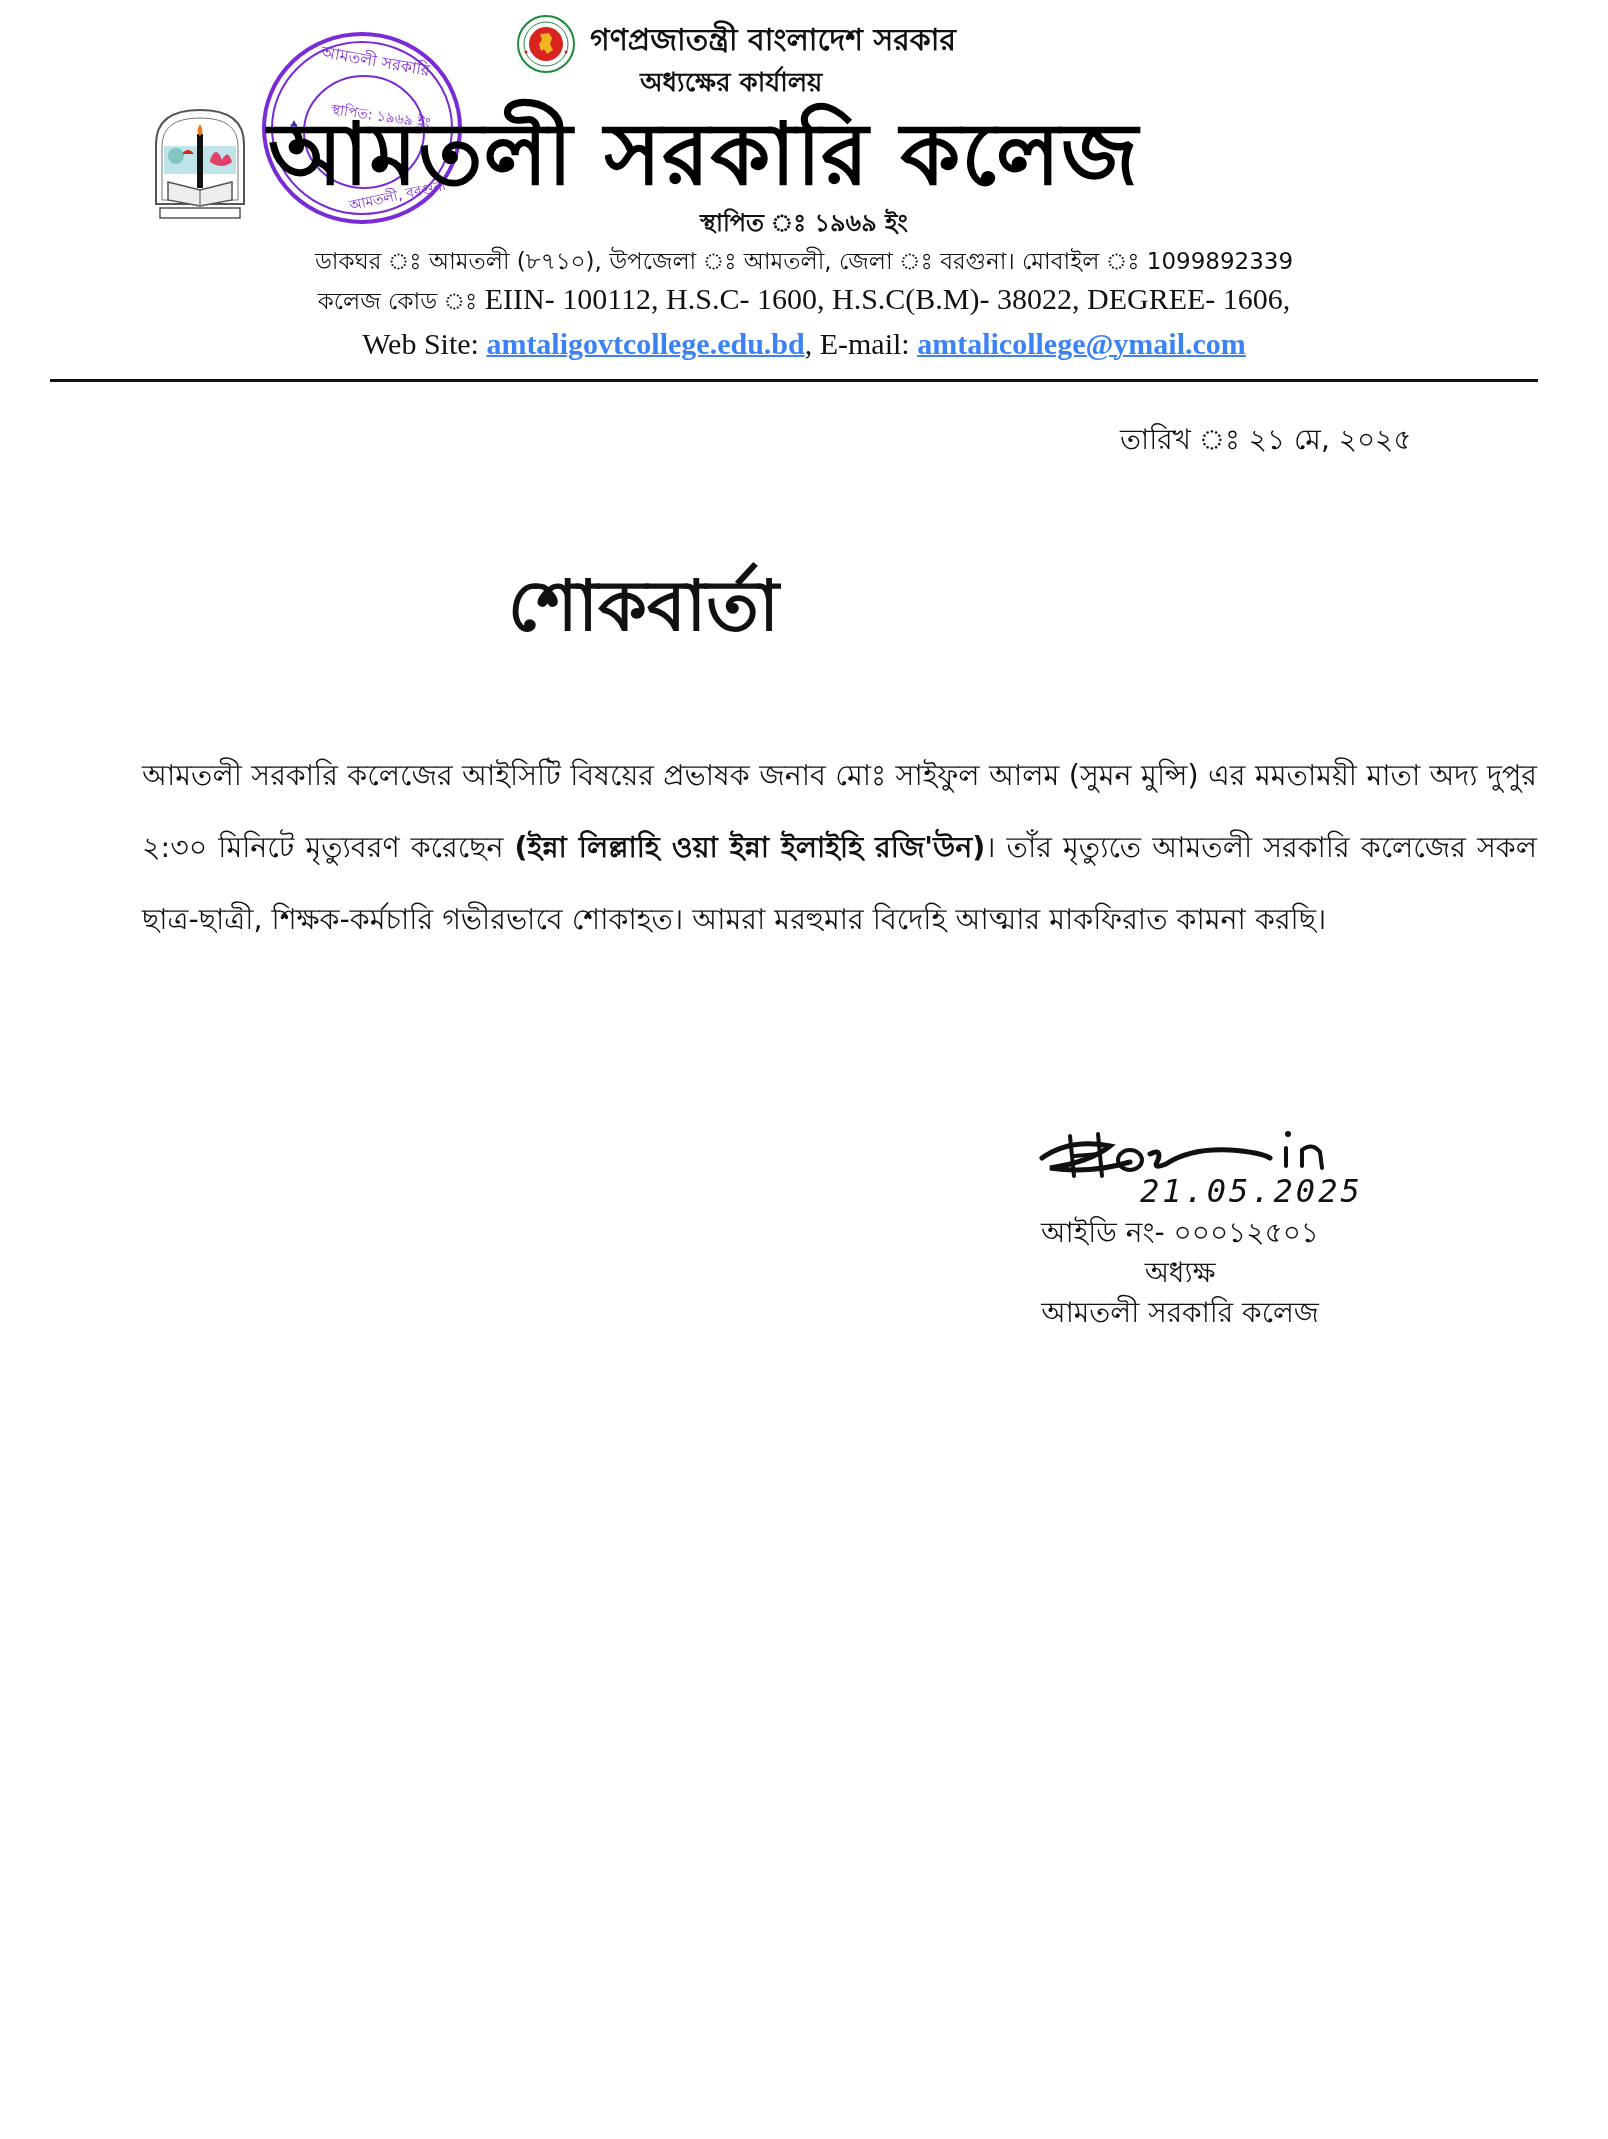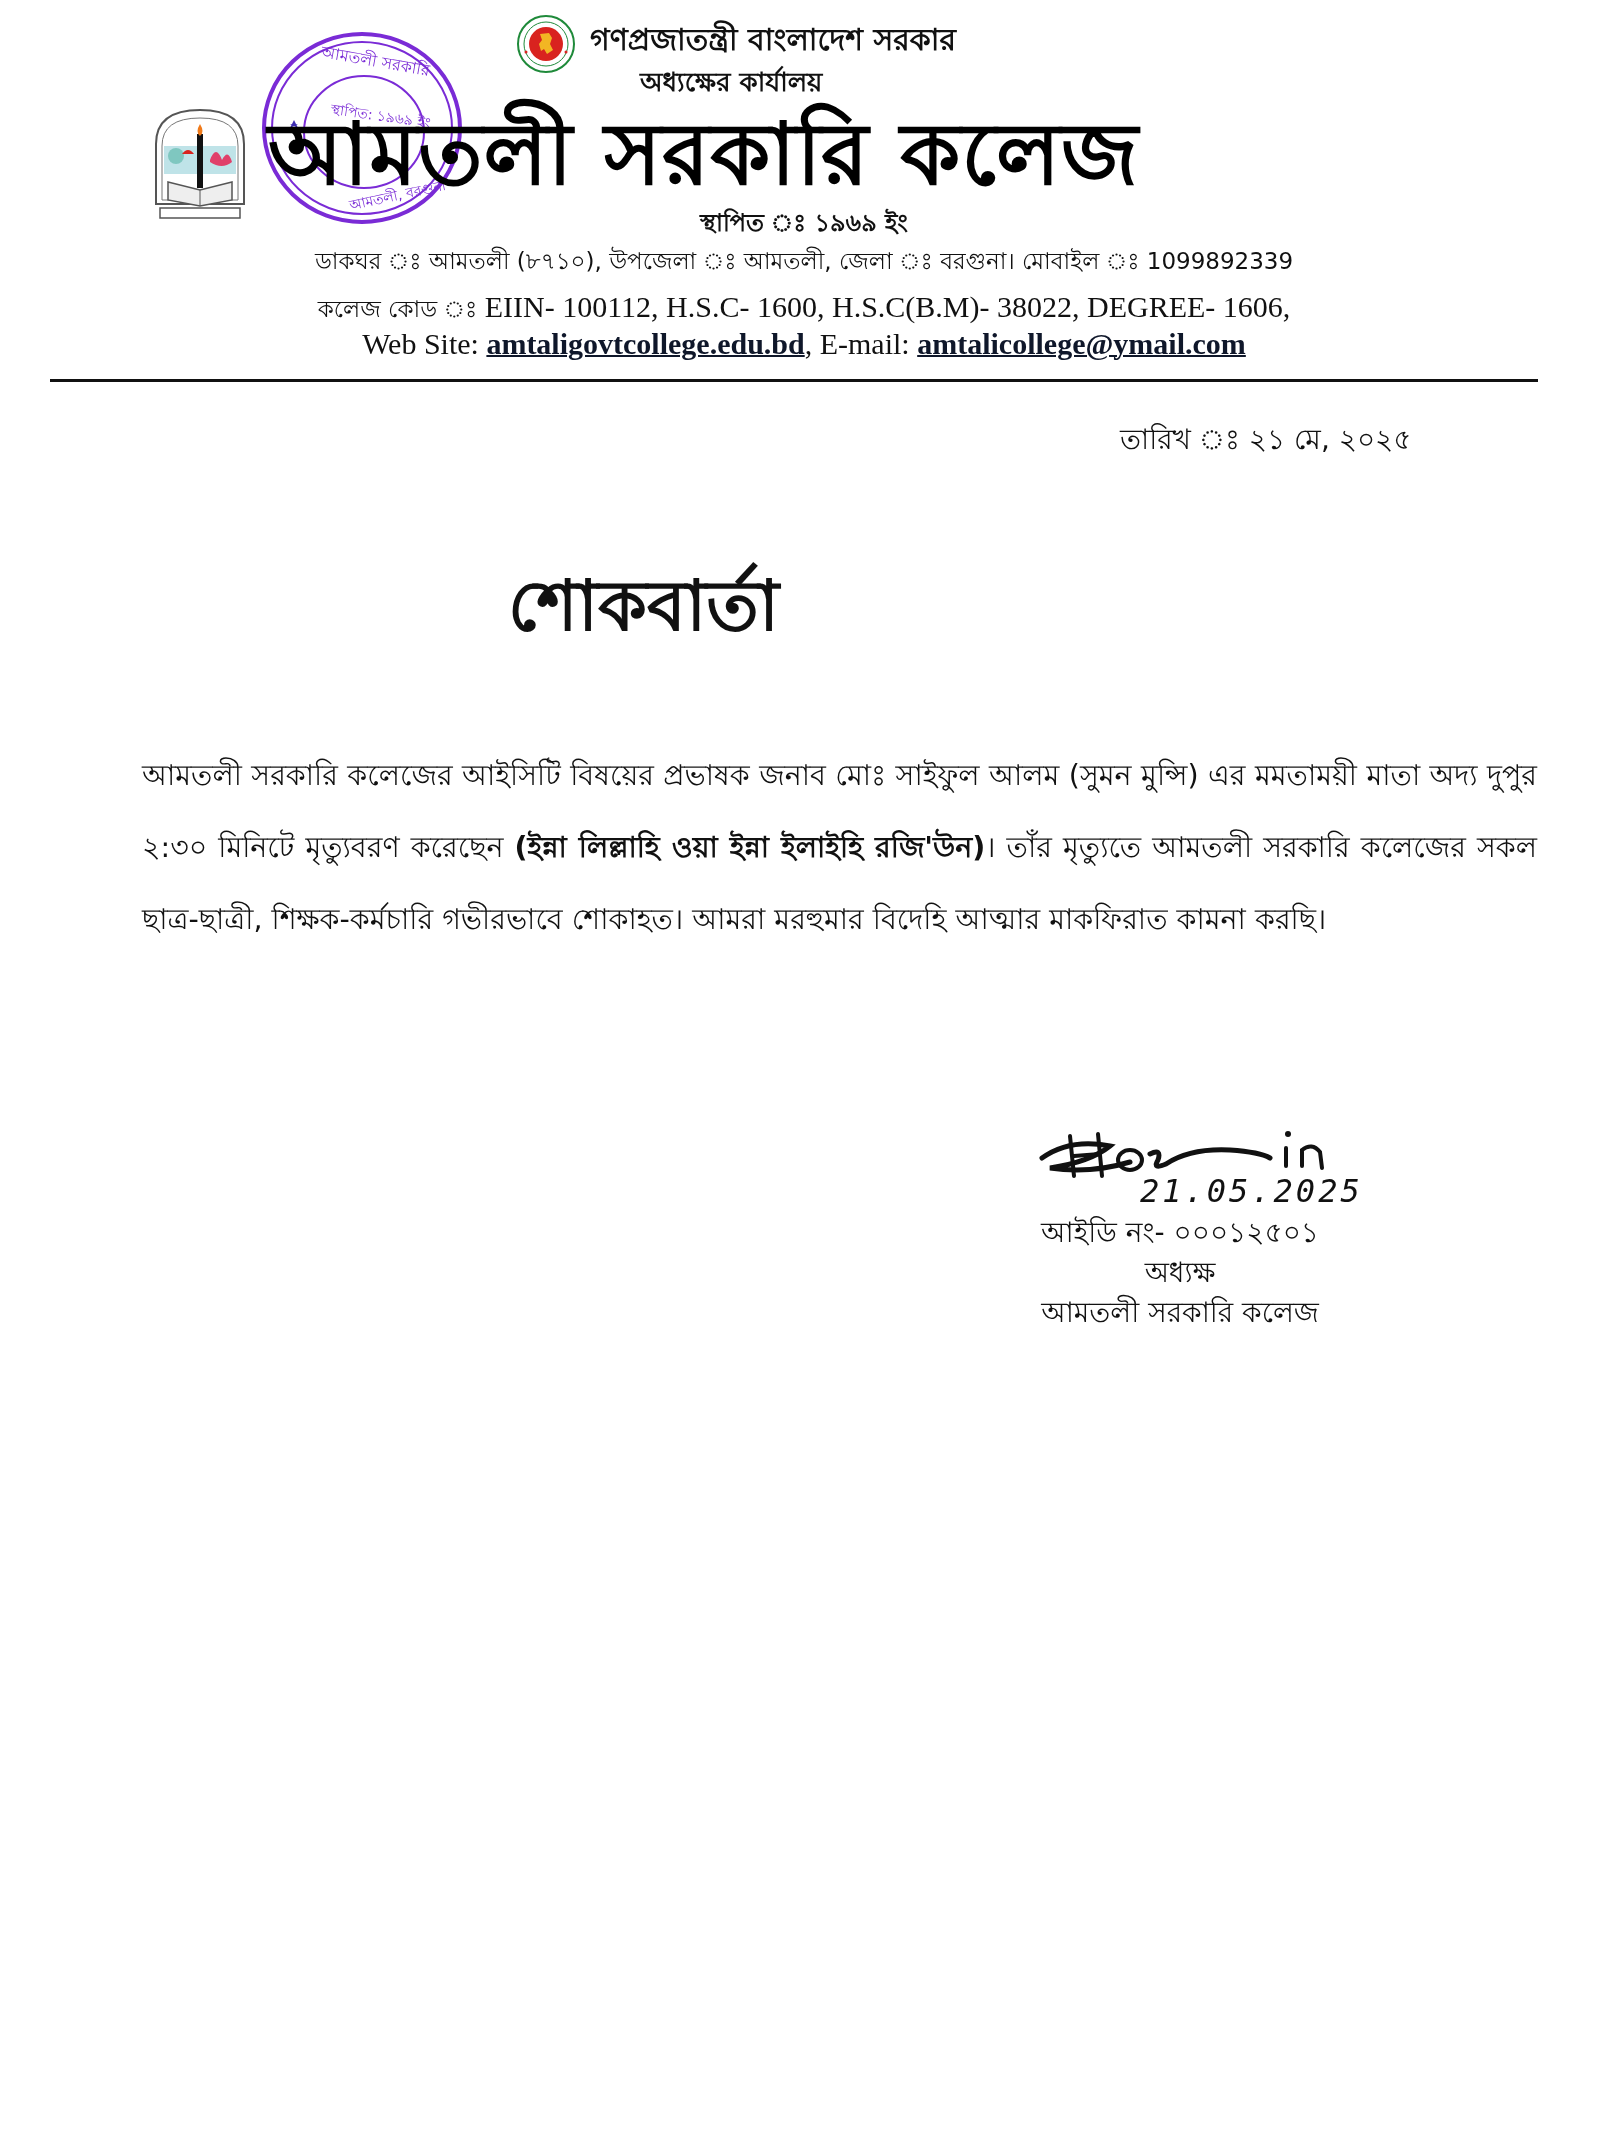--- a/index.html
+++ b/index.html
@@ -18,28 +18,28 @@
   #college-logo { left: 148px; top: 104px; width: 104px; height: 120px; }
   #college-stamp { left: 260px; top: 28px; width: 205px; height: 200px; }
 
   #college-name {
     left: 268px; top: 104px; width: 1140px; font-size: 86px; font-weight: bold;
     letter-spacing: 1px; white-space: nowrap; line-height: 100px; color: #000;
   }
   #established { left: 0; width: 1608px; top: 204px; font-size: 24px; font-weight: bold; }
   #address-line { left: 0; width: 1608px; top: 243px; font-size: 23px; }
   #codes-line {
-    left: 0; width: 1608px; top: 290px; font-size: 30px;
+    left: 0; width: 1608px; top: 282px; font-size: 30px;
     font-family: "Liberation Serif", "DejaVu Serif", serif;
   }
   #web-line {
     left: 0; width: 1608px; top: 327px; font-size: 30px;
     font-family: "Liberation Serif", "DejaVu Serif", serif;
   }
-  .link { color: #0f172a; text-decoration: underline; text-decoration-thickness: 2px; font-weight: bold; }
+  .link { color: #3b82f6; text-decoration: underline; text-decoration-thickness: 2px; font-weight: bold; }
   .codes-label { font-family: "DejaVu Sans", sans-serif; font-size: 23px; }
 
   #header-rule { left: 50px; top: 379px; width: 1488px; height: 3px; background: #111; }
 
   #date-line { left: 1120px; top: 418px; font-size: 28px; white-space: nowrap; }
 
   #title { left: 0; width: 1287px; top: 552px; font-size: 70px; font-weight: bold; }
 
   #body-text {
     left: 142px; top: 740px; width: 1395px; font-size: 28.5px; line-height: 72px;

